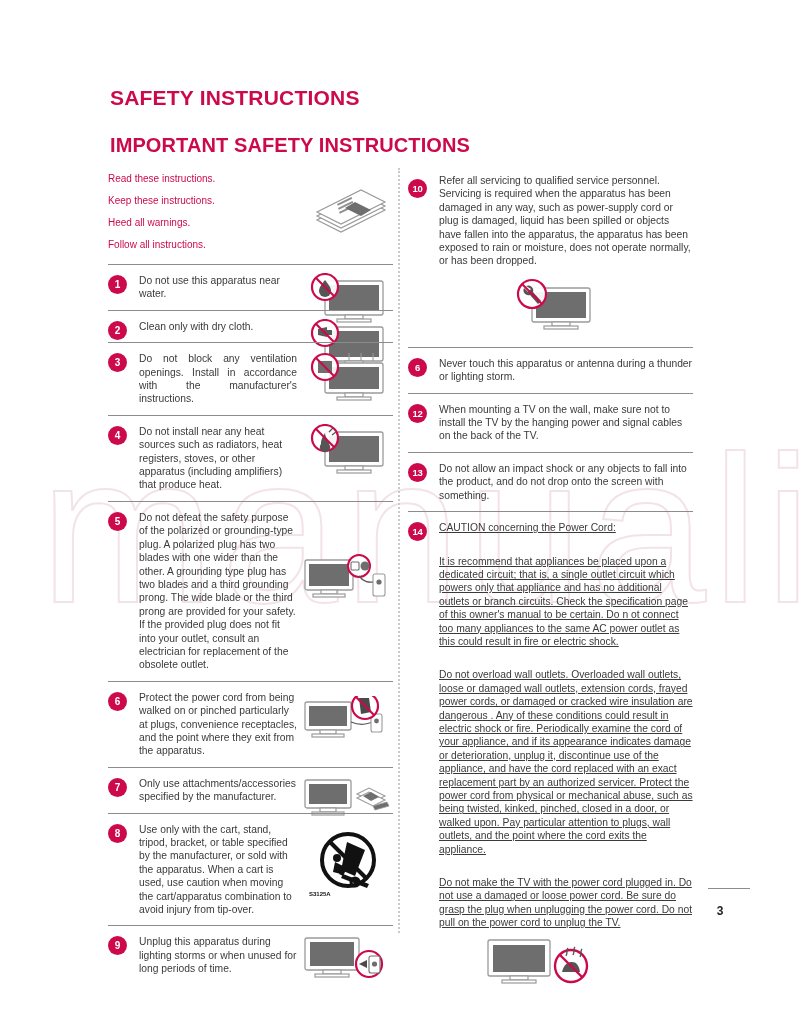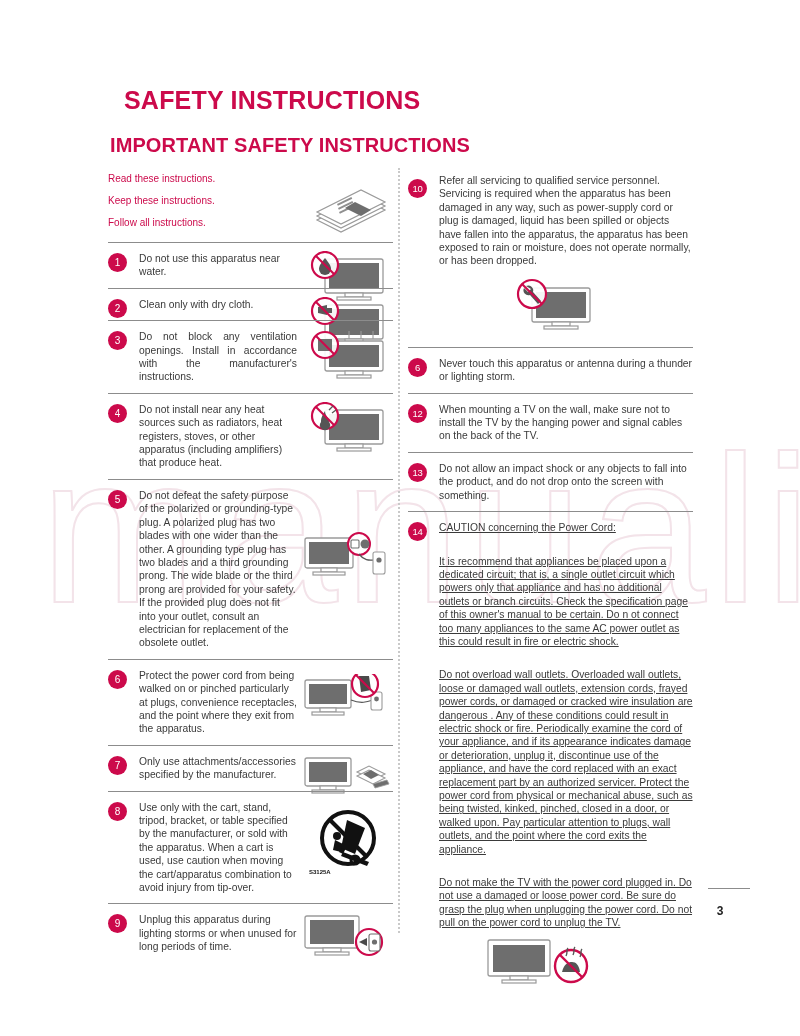--- a/index.html
+++ b/index.html
@@ -35,22 +35,22 @@
   #page {
     position: absolute;
     left: 0; top: 0;
     width: 800px; height: 1036px;
     z-index: 2;
   }
 
   
   .h-main {
     position: absolute;
-    left: 124px; top: 86px;
-    font-size: 25px;
+    left: 110px; top: 86px;
+    font-size: 21px;
     font-weight: bold;
     color: #cc0a4b;
     letter-spacing: 0.2px;
     margin: 0;
   }
   .h-sub {
     position: absolute;
     left: 110px; top: 134px;
     font-size: 20px;
     font-weight: bold;
@@ -96,21 +96,21 @@
   .row.noline { border-top: none; }
 
   .badge {
     position: absolute;
     left: 0; top: 10px;
     width: 19px; height: 19px;
     border-radius: 50%;
     background: #cc0a4b;
     color: #ffffff;
     font-size: 10px;
-    font-weight: normal;
+    font-weight: bold;
     text-align: center;
     line-height: 19px;
     letter-spacing: -0.2px;
   }
   .badge.wide { font-size: 9.5px; }
 
   .rtext {
     margin-left: 31px;
     margin-right: 96px;
     font-size: 10.3px;
@@ -162,20 +162,21 @@
   <h1 class="h-main">SAFETY INSTRUCTIONS</h1>
   <h2 class="h-sub">IMPORTANT SAFETY INSTRUCTIONS</h2>
 
   <div class="vdivider"></div>
 
   <div class="col-left">
 
     <div class="intro-block">
       <p class="intro-line">Read these instructions.</p>
       <p class="intro-line">Keep these instructions.</p>
+      <p class="intro-line">Heed all warnings.</p>
       <p class="intro-line">Follow all instructions.</p>
       <svg class="intro-art" viewBox="0 0 80 58">
         <g stroke="#9a9a9a" stroke-width="1.2" fill="#ffffff">
           <path d="M6 40 L30 52 L74 30 L50 18 Z"></path>
           <path d="M6 36 L30 48 L74 26 L50 14 Z"></path>
           <path d="M6 32 L30 44 L74 22 L50 10 Z"></path>
         </g>
         <g fill="#8f8f8f">
           <rect x="26" y="24" width="16" height="2" transform="rotate(-26 26 24)"></rect>
           <rect x="27" y="28" width="16" height="2" transform="rotate(-26 27 28)"></rect>

